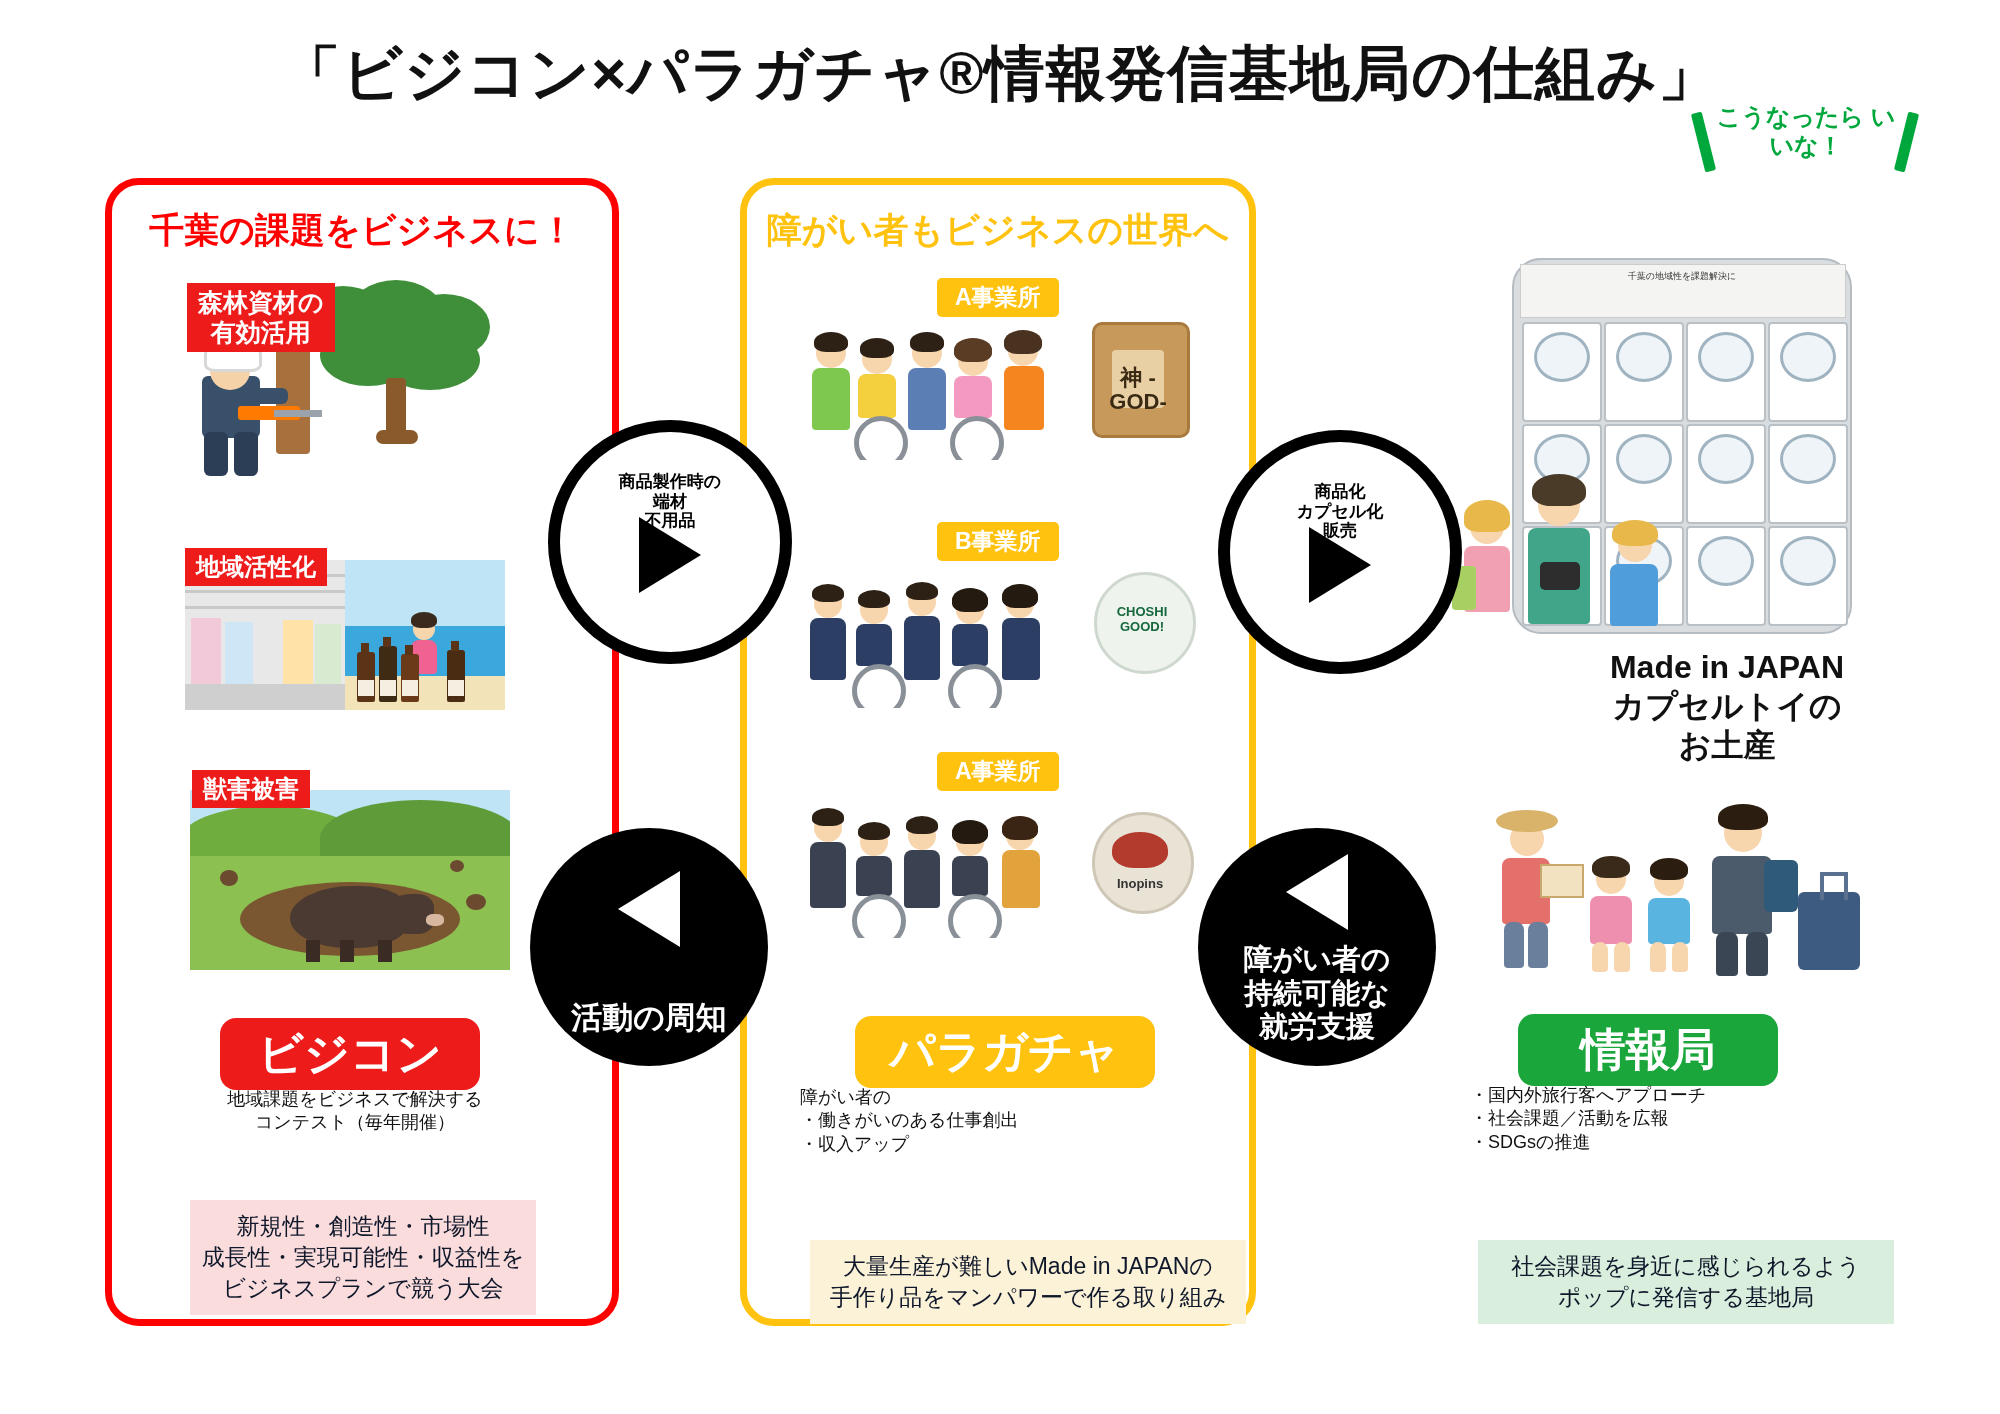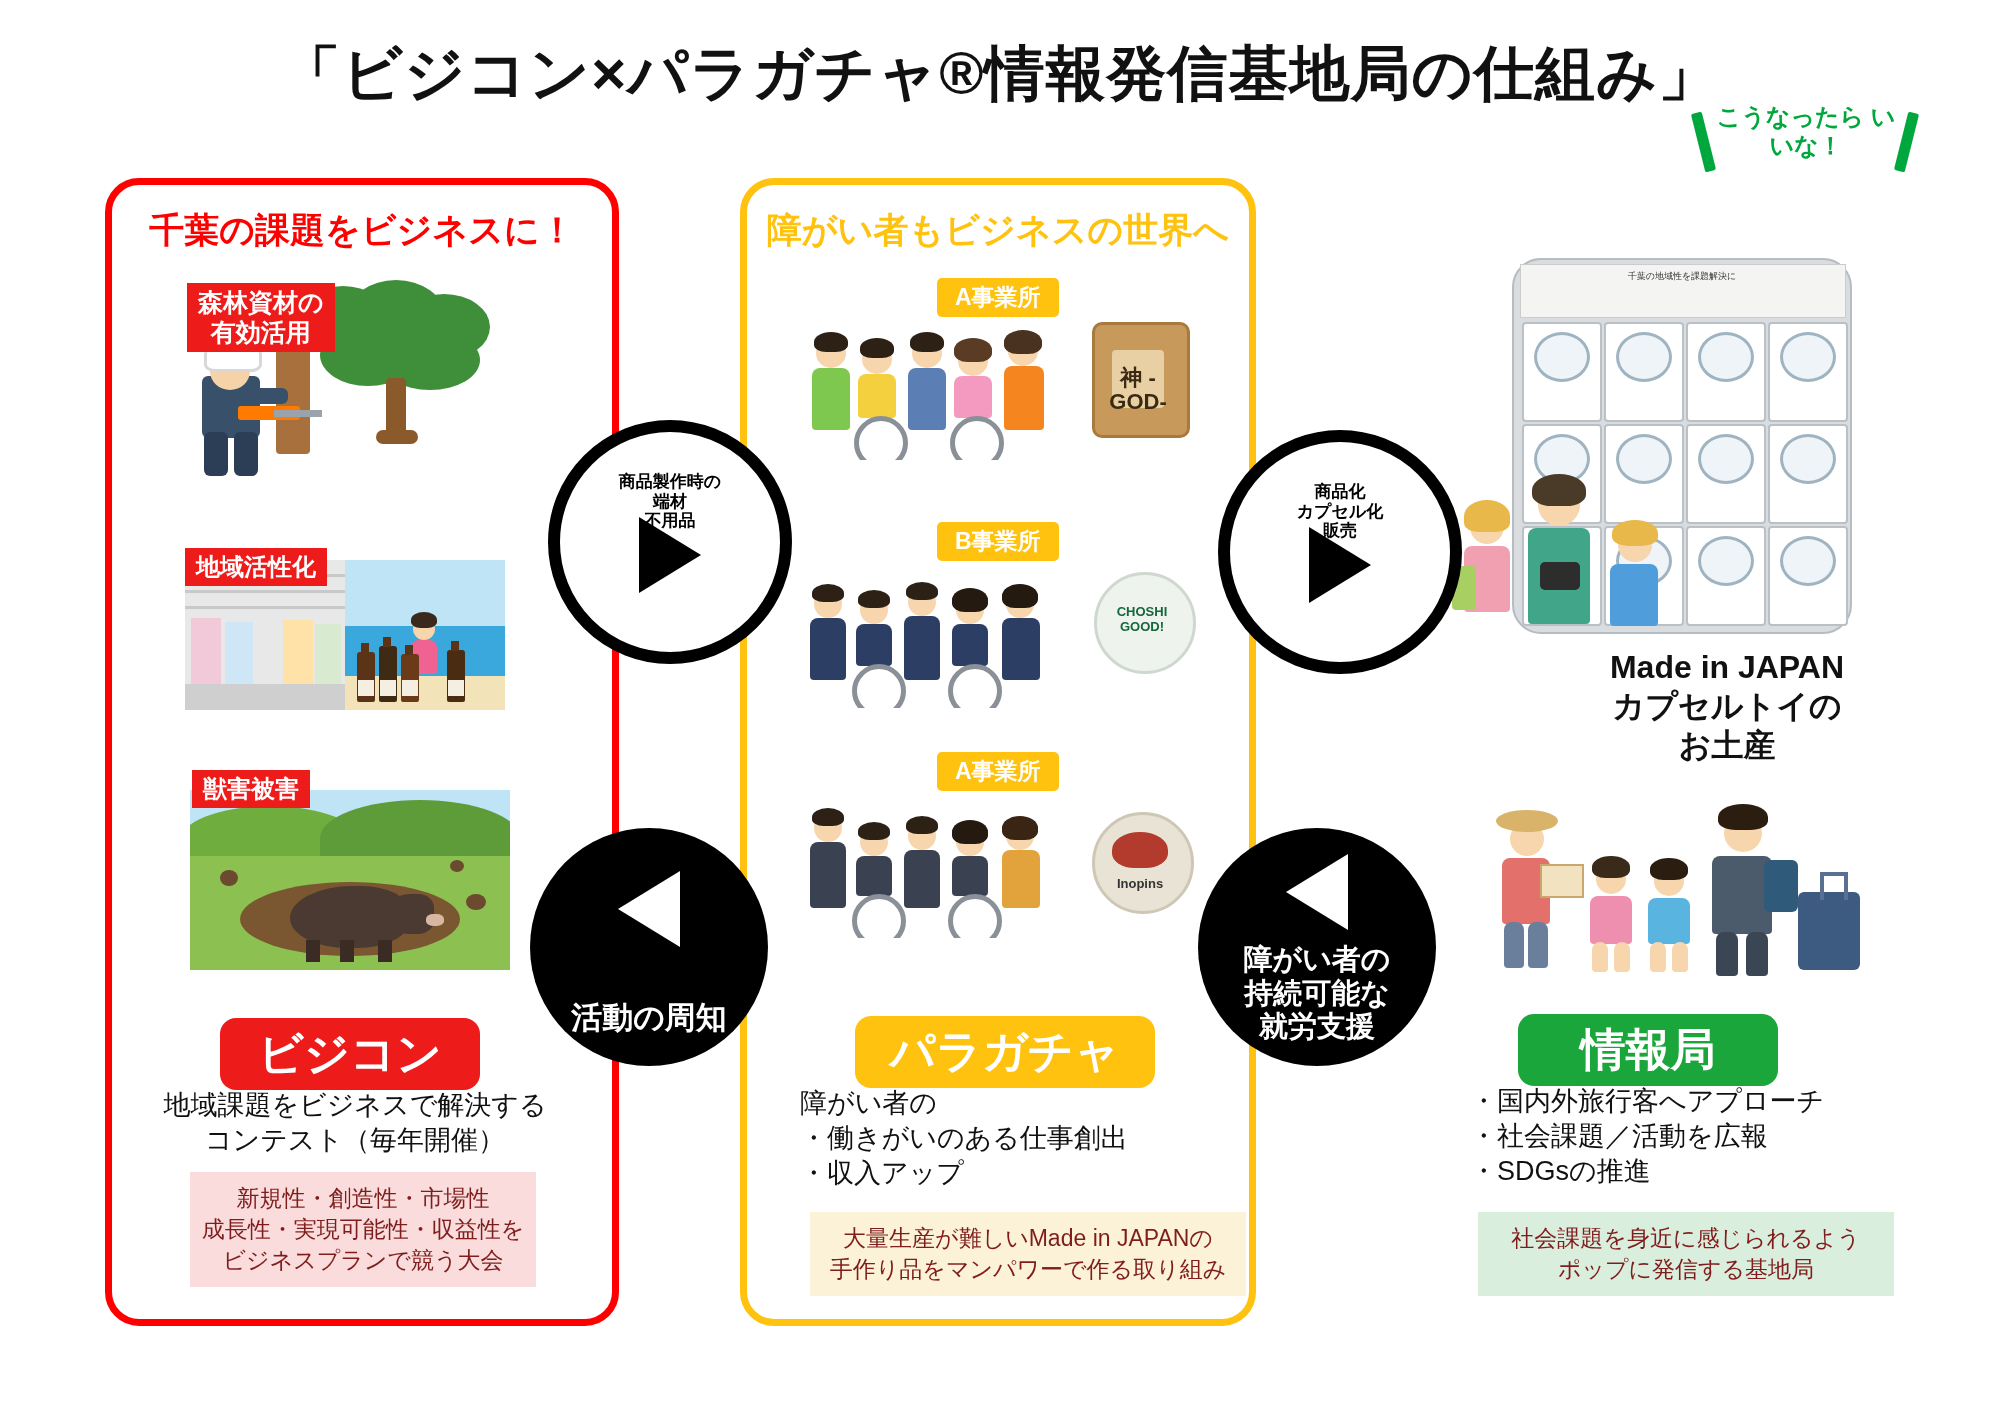--- a/index.html
+++ b/index.html
@@ -117,25 +117,25 @@
 
   
   .pill{
     position:absolute;border-radius:16px;color:#fff;font-weight:bold;
     font-size:45px;text-align:center;padding:6px 0;white-space:nowrap;
   }
   #pill-left{background:#ee1b1b;}
   #pill-mid{background:#ffc20e;}
   #pill-right{background:#1aa63b;}
 
-  .desc{position:absolute;font-size:27px;color:#111;line-height:1.3;white-space:pre-line;}
+  .desc{position:absolute;font-size:18px;color:#111;line-height:1.3;white-space:pre-line;}
   .desc.center{text-align:center;}
   .foot{
-    position:absolute;font-size:23px;line-height:1.35;color:#7f1d1d;
-    text-align:center;white-space:pre-line;padding:11px 8px;
+    position:absolute;font-size:23px;line-height:1.35;color:#0f172a;
+    text-align:center;white-space:pre-line;padding:11px 8px;margin-top:28px;
   }
   #foot-left{background:#fadcdc;}
   #foot-mid{background:#fbf2d7;}
   #foot-right{background:#daeedd;}
 
   .madein{
     position:absolute;text-align:center;font-size:32px;font-weight:bold;
     color:#111;line-height:1.22;white-space:pre-line;
   }
   .caplabel{position:absolute;font-size:11px;color:#333;text-align:center;}

